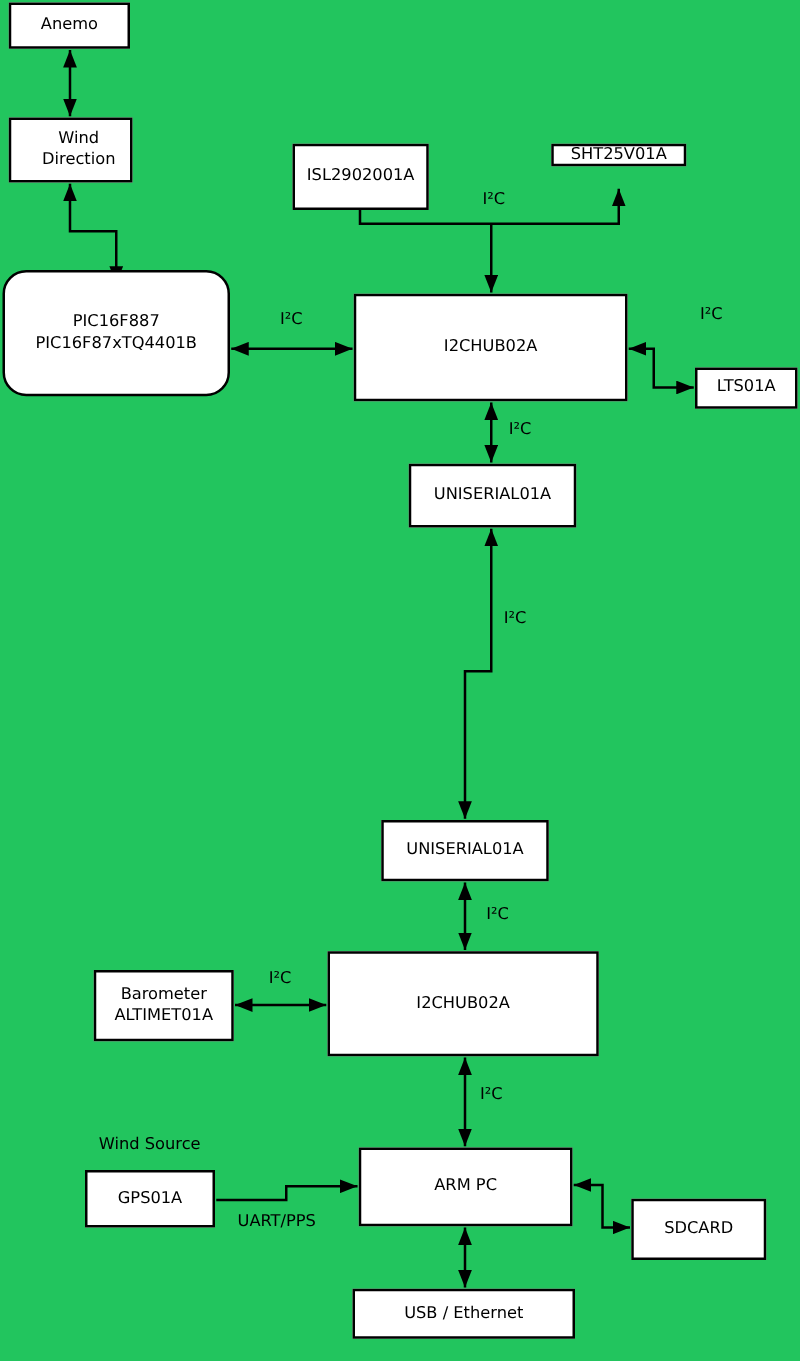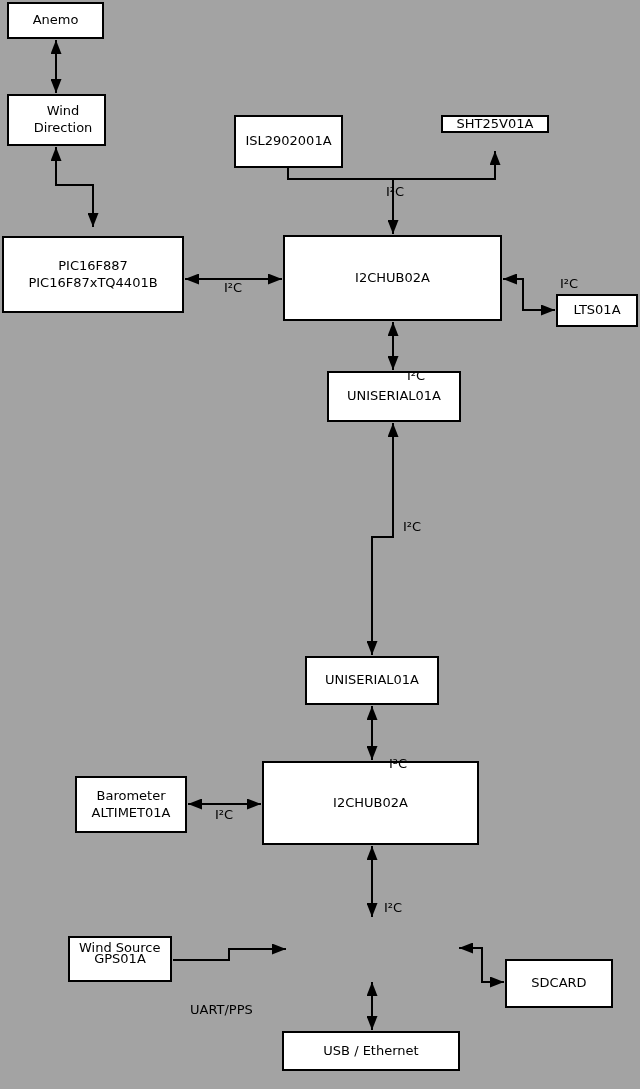--- a/index.html
+++ b/index.html
@@ -4,21 +4,21 @@
 <style>
   html, body {
     margin: 0;
     padding: 0;
     background: #ffffff;
   }
   #canvas {
     position: relative;
     width: 640px;
     height: 1089px;
-    background: #a3a3a3;
+    background: #22c55e;
     font-family: "DejaVu Sans", sans-serif;
     font-size: 13px;
     color: #000000;
     overflow: hidden;
   }
   .node {
     position: absolute;
     box-sizing: border-box;
     border: 2px solid #000000;
     background: #ffffff;
@@ -28,21 +28,20 @@
     justify-content: center;
     text-align: center;
     line-height: 1.3;
     z-index: 2;
   }
   .edge-label {
     position: absolute;
     white-space: nowrap;
     z-index: 3;
     background: transparent;
-    margin-top: 32px;
   }
   #edges {
     position: absolute;
     left: 0;
     top: 0;
     z-index: 1;
   }
   #edges path {
     stroke: #000000;
     stroke-width: 2;
@@ -91,21 +90,21 @@
 
   <div class="node" style="left:7px; top:2px; width:97px; height:37px;">
     <span>Anemo</span>
   </div>
 
   <div class="node" style="left:7px; top:94px; width:99px; height:52px;padding-left:13px;">
     <span>Wind</span>
     <span>Direction</span>
   </div>
 
-  <div class="node" style="left:2px; top:236px; width:182px; height:77px;">
+  <div class="node" style="left:2px; top:216px; width:182px; height:101px;border-radius:19px;">
     <span>PIC16F887</span>
     <span>PIC16F87xTQ4401B</span>
   </div>
 
   <div class="node" style="left:234px; top:115px; width:109px; height:53px;">
     <span>ISL2902001A</span>
   </div>
 
   <div class="node" style="left:441px; top:115px; width:108px; height:18px;">
     <span>SHT25V01A</span>
@@ -133,20 +132,23 @@
 
   <div class="node" style="left:75px; top:776px; width:112px; height:57px;">
     <span>Barometer</span>
     <span>ALTIMET01A</span>
   </div>
 
   <div class="node" style="left:68px; top:936px; width:104px; height:46px;">
     <span>GPS01A</span>
   </div>
 
+  <div class="node" style="left:287px; top:918px; width:171px; height:63px;">
+    <span>ARM PC</span>
+  </div>
 
   <div class="node" style="left:505px; top:959px; width:108px; height:49px;">
     <span>SDCARD</span>
   </div>
 
   <div class="node" style="left:282px; top:1031px; width:178px; height:40px;">
     <span>USB / Ethernet</span>
   </div>
 
   <span class="edge-label" style="left:386px; top:152px;">I²C</span>

